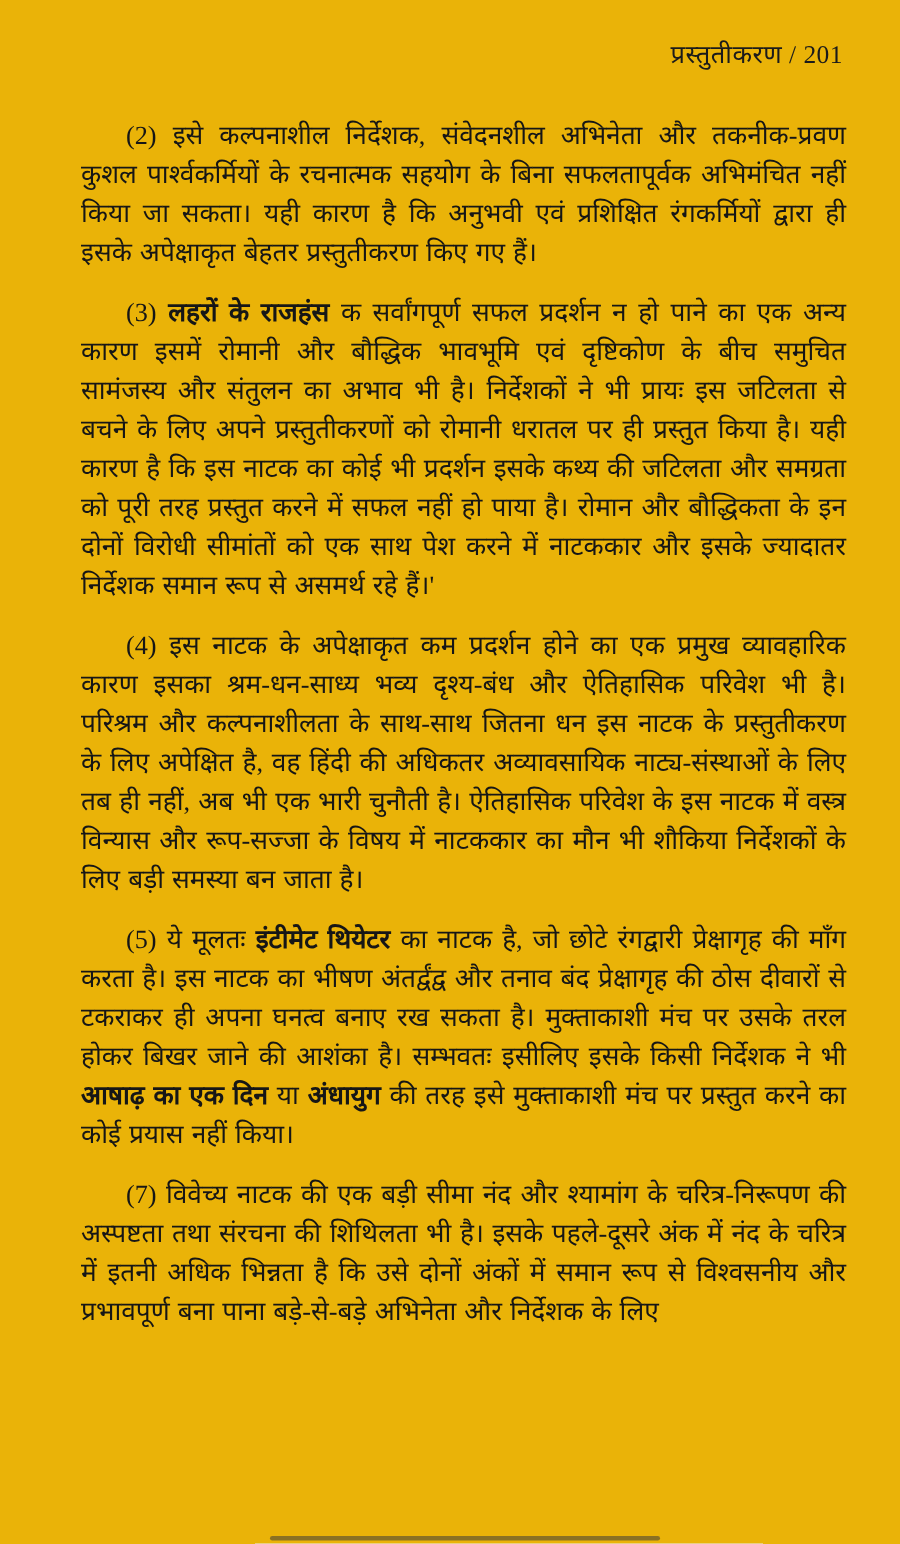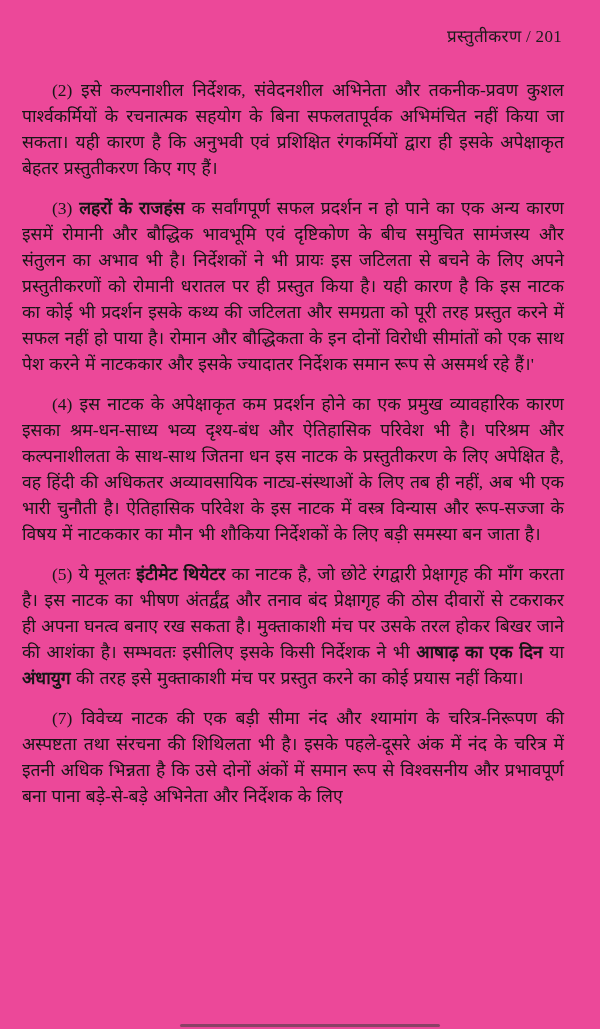--- a/index.html
+++ b/index.html
@@ -6,24 +6,24 @@
     margin: 0;
     padding: 0;
     background: #e9e7e2;
     font-family: "Liberation Serif", "DejaVu Serif", serif;
   }
   .page {
     position: relative;
     width: 600px;
     height: 1029px;
     margin: 0 auto;
-    background: #ec4899;
+    background: #eab308;
     color: #141414;
     box-sizing: border-box;
-    padding: 24px 36px 16px 22px;
+    padding: 24px 36px 16px 54px;
     overflow: hidden;
   }
   .running-head {
     text-align: right;
     font-size: 17px;
     letter-spacing: 0.3px;
     padding-right: 2px;
     margin-bottom: 30px;
     color: #1b1b1b;
   }

